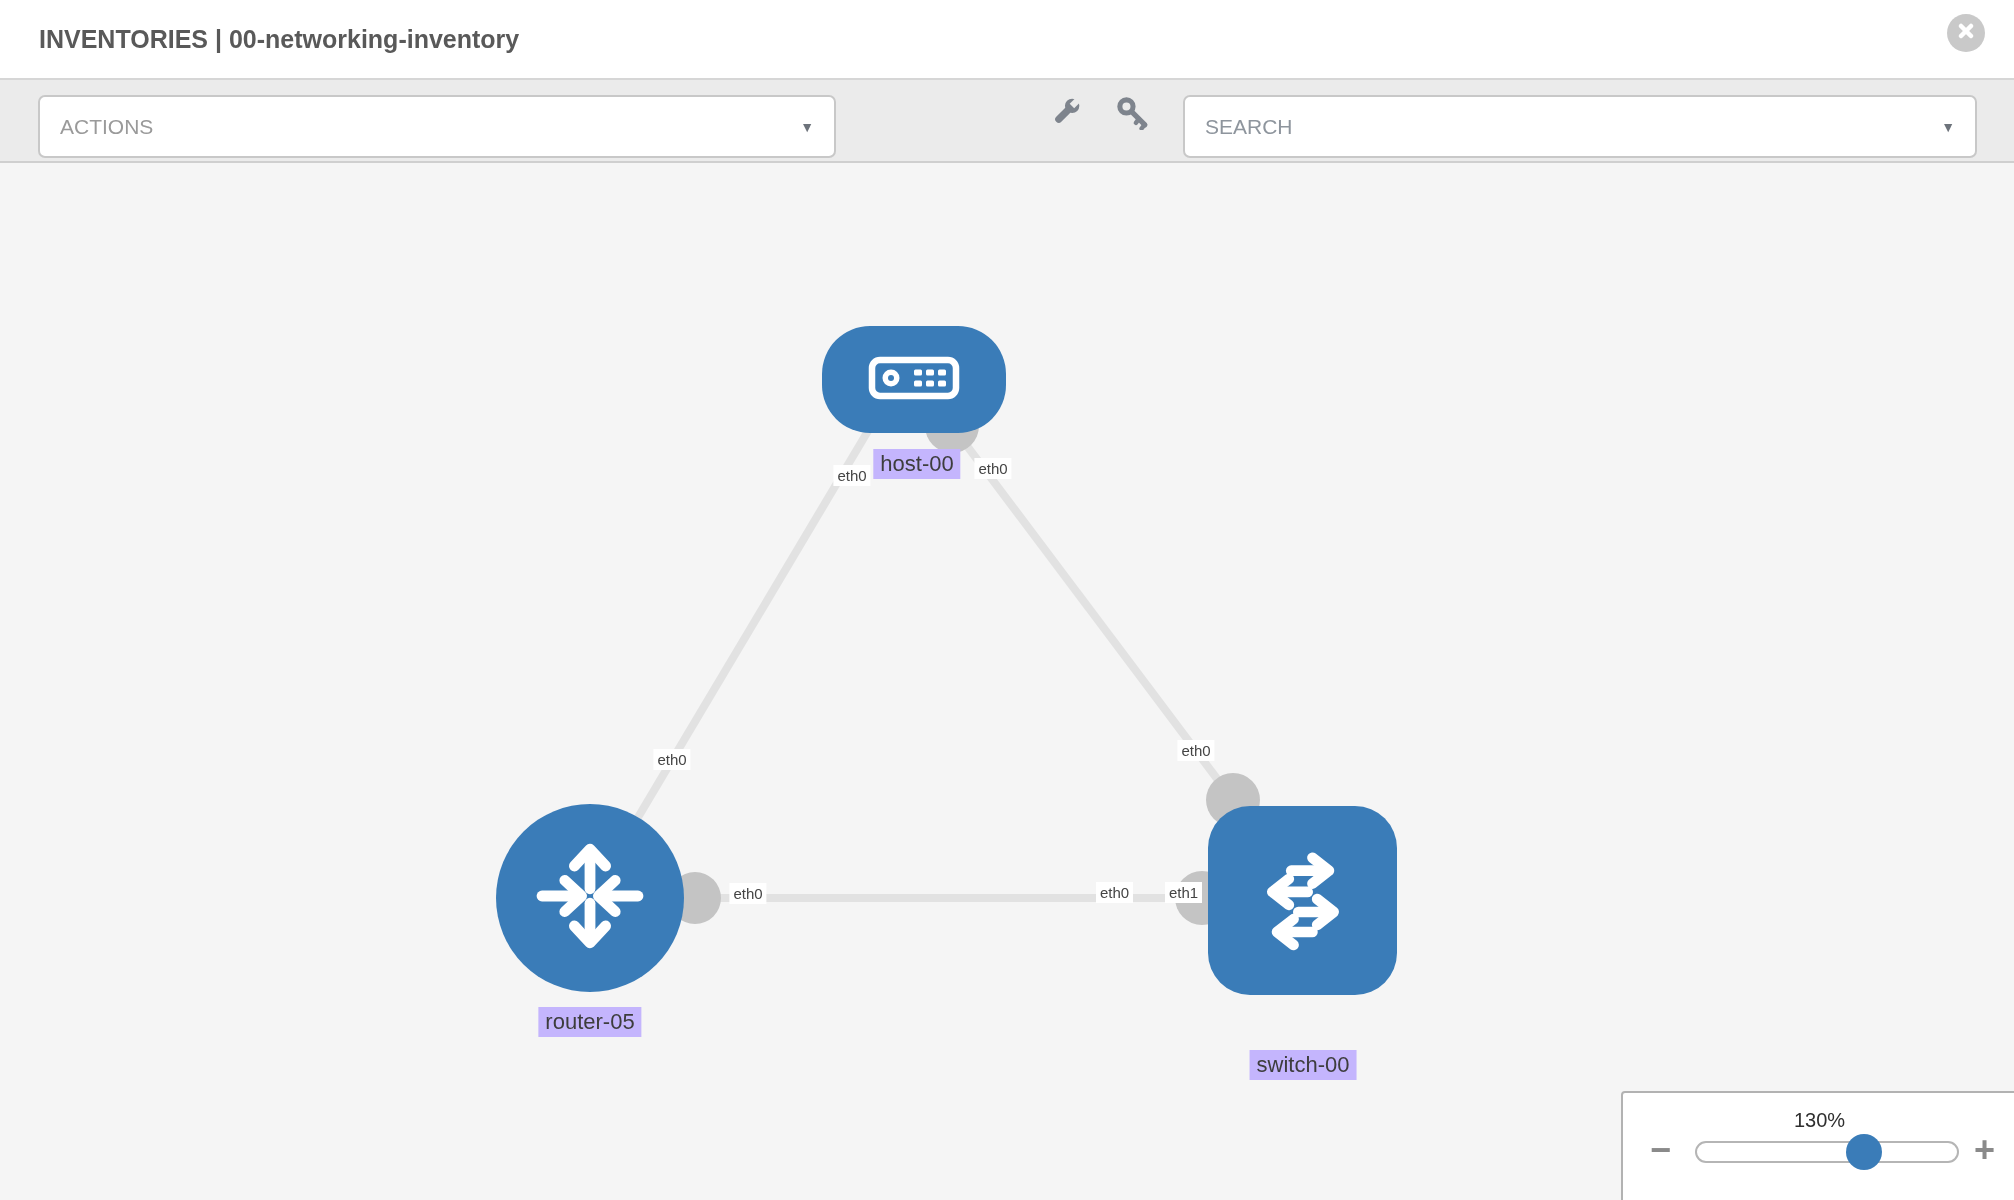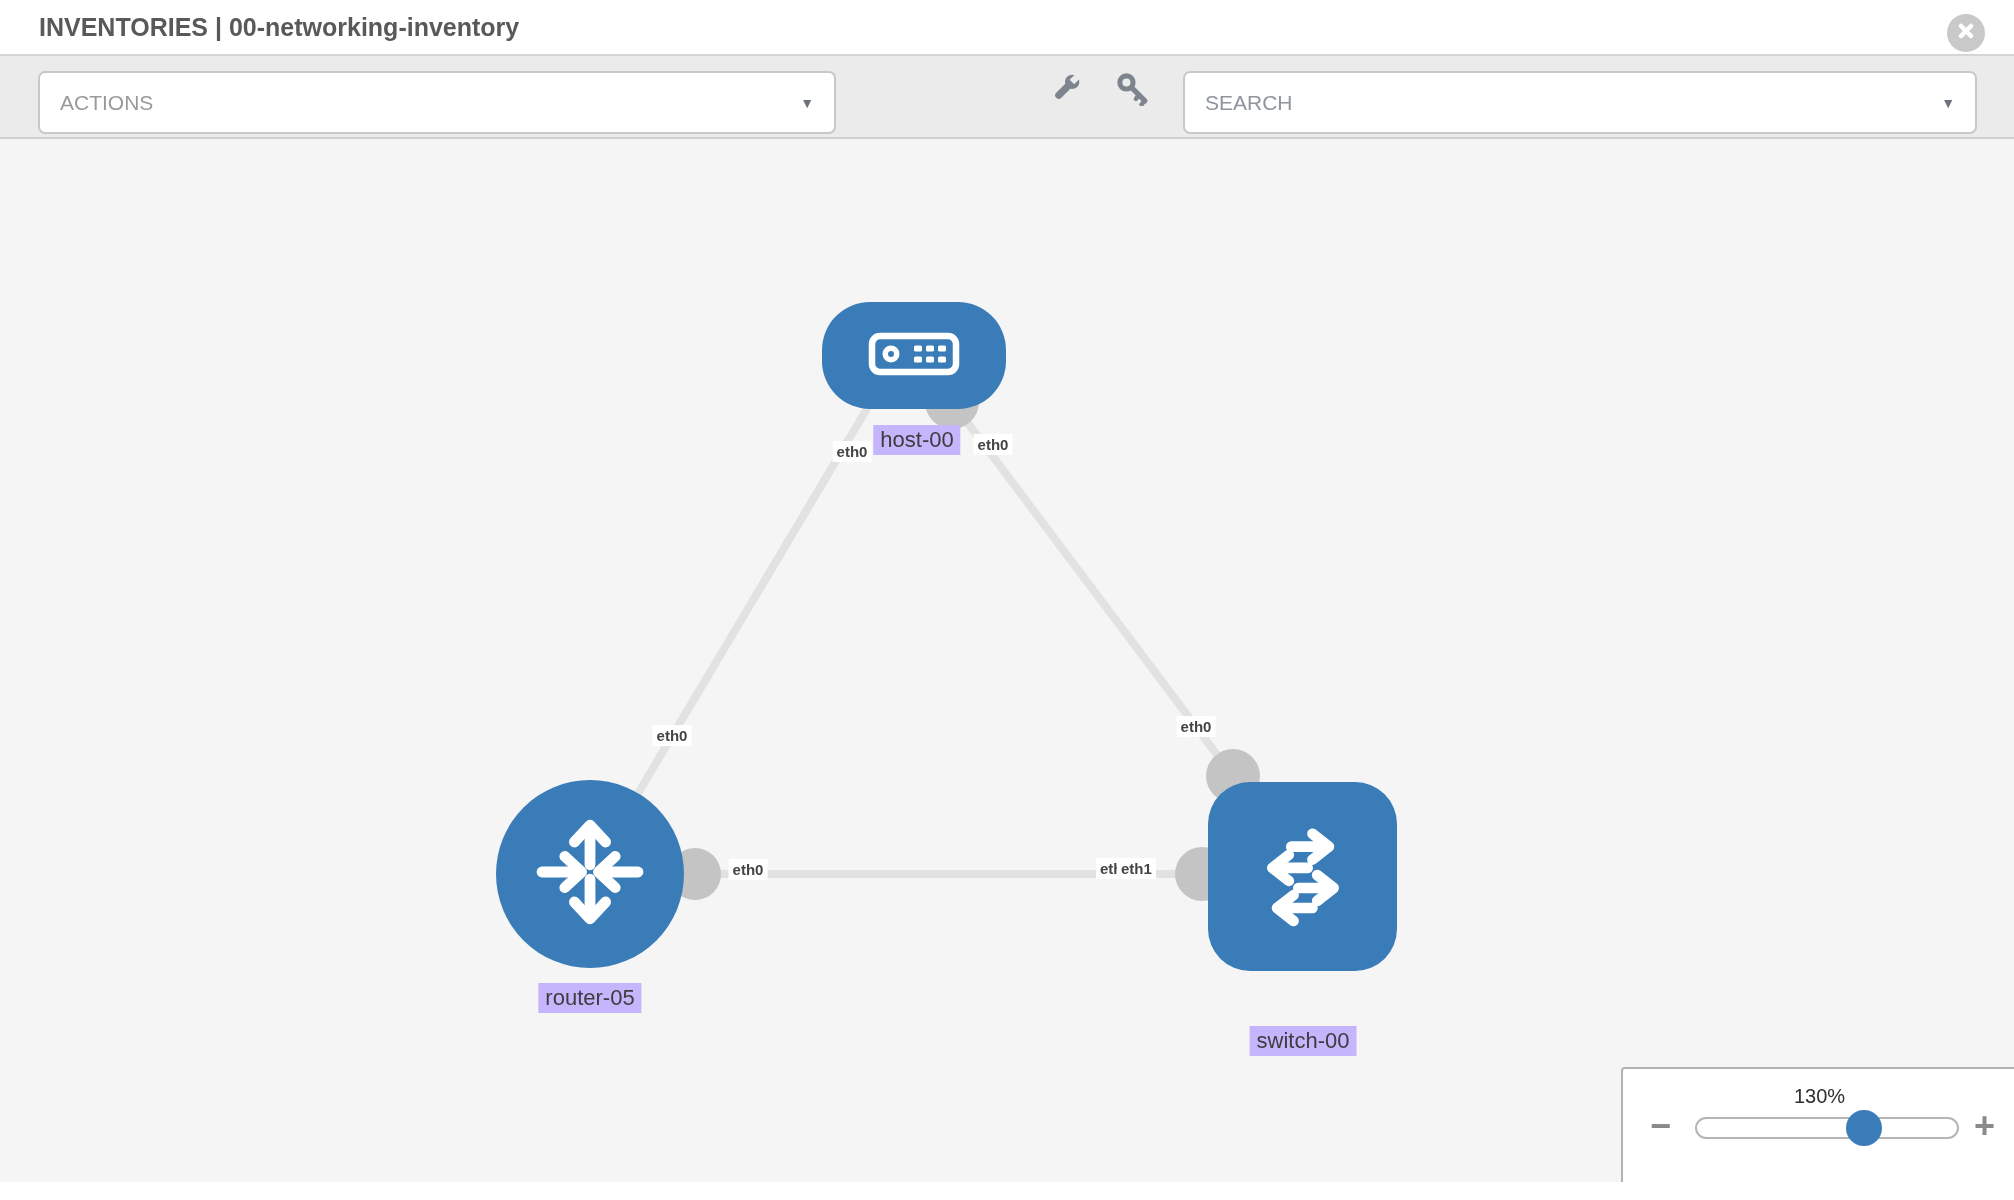--- a/index.html
+++ b/index.html
@@ -1,20 +1,20 @@
 <!DOCTYPE html>
 <html><head>
 <meta charset="utf-8">
 <style>
   * { margin:0; padding:0; box-sizing:border-box; }
   html,body { width:2014px; height:1200px; overflow:hidden;
     font-family:"Liberation Sans", sans-serif; background:#fff; }
 
   
-  .header { position:relative; height:56px; background:#ffffff;
+  .header { position:relative; height:80px; background:#ffffff;
     border-bottom:2px solid #d6d6d6; display:flex; align-items:center; }
   .header-title { margin-left:39px; font-size:25px; font-weight:bold; color:#595959; }
   .close-btn { position:absolute; right:29px; top:14px; width:38px; height:38px;
     border-radius:50%; background:#c9c9c9; display:flex; align-items:center;
     justify-content:center; cursor:pointer; }
 
   
   .toolbar { position:relative; height:83px; background:#ebebeb;
     border-bottom:2px solid #cfcfcf; }
   .select-box { position:absolute; top:15px; height:63px; background:#fff;
@@ -35,21 +35,21 @@
 
   .node { position:absolute; background:#3a7cb8; display:flex; align-items:center;
     justify-content:center; cursor:pointer; z-index:3; }
   .node-host { left:822px; top:163px; width:184px; height:107px; border-radius:48px; }
   .node-router { left:496px; top:641px; width:188px; height:188px; border-radius:50%; }
   .node-switch { left:1208px; top:643px; width:189px; height:189px; border-radius:42px; }
 
   .node-label { position:absolute; transform:translateX(-50%); background:#c4b5fd;
     color:#3d3d3d; font-size:22px; padding:2px 7px; white-space:nowrap; z-index:4; }
   .port-label { position:absolute; background:#ffffff; color:#444444; font-size:15px;
-    padding:2px 4px; white-space:nowrap; z-index:4;font-weight:bold; }
+    padding:2px 4px; white-space:nowrap; z-index:4; }
   .centered { transform:translateX(-50%); }
 
   
   .zoom-panel { position:absolute; left:1621px; top:928px; width:400px; height:280px;
     background:#ffffff; border:2px solid #b2b2b2; border-radius:4px 0 0 0; z-index:5; }
   .zoom-level { position:absolute; left:0; top:16px; width:393px; text-align:center;
     font-size:20px; color:#2f2f2f; }
   .zoom-minus, .zoom-plus { position:absolute; font-size:36px; font-weight:bold;
     color:#8a8a8a; cursor:pointer; line-height:36px; }
   .zoom-minus { left:27px; top:39px; }
@@ -170,21 +170,21 @@
   <div class="node-label" style="left:917px; top:286px;">host-00</div>
   <div class="node-label" style="left:590px; top:844px;">router-05</div>
   <div class="node-label" style="left:1303px; top:844px;margin-top:43px;">switch-00</div>
 
   <div class="port-label centered" style="left:852px; top:302px;">eth0</div>
   <div class="port-label centered" style="left:993px; top:295px;">eth0</div>
   <div class="port-label centered" style="left:672px; top:586px;">eth0</div>
   <div class="port-label centered" style="left:748px; top:720px;">eth0</div>
   <div class="port-label centered" style="left:1196px; top:577px;">eth0</div>
   <div class="port-label" style="left:1096px; top:719px; z-index:4;">eth0</div>
-  <div class="port-label" style="left:1117px; top:719px; z-index:5;">eth1</div>
+  <div class="port-label" style="left:1165px; top:719px; z-index:5;">eth1</div>
 
   <div class="zoom-panel">
     <div class="zoom-level">130%</div>
     <div class="zoom-minus">−</div>
     <div class="zoom-track"></div>
     <div class="zoom-thumb"></div>
     <div class="zoom-plus">+</div>
   </div>
 
 </div>

